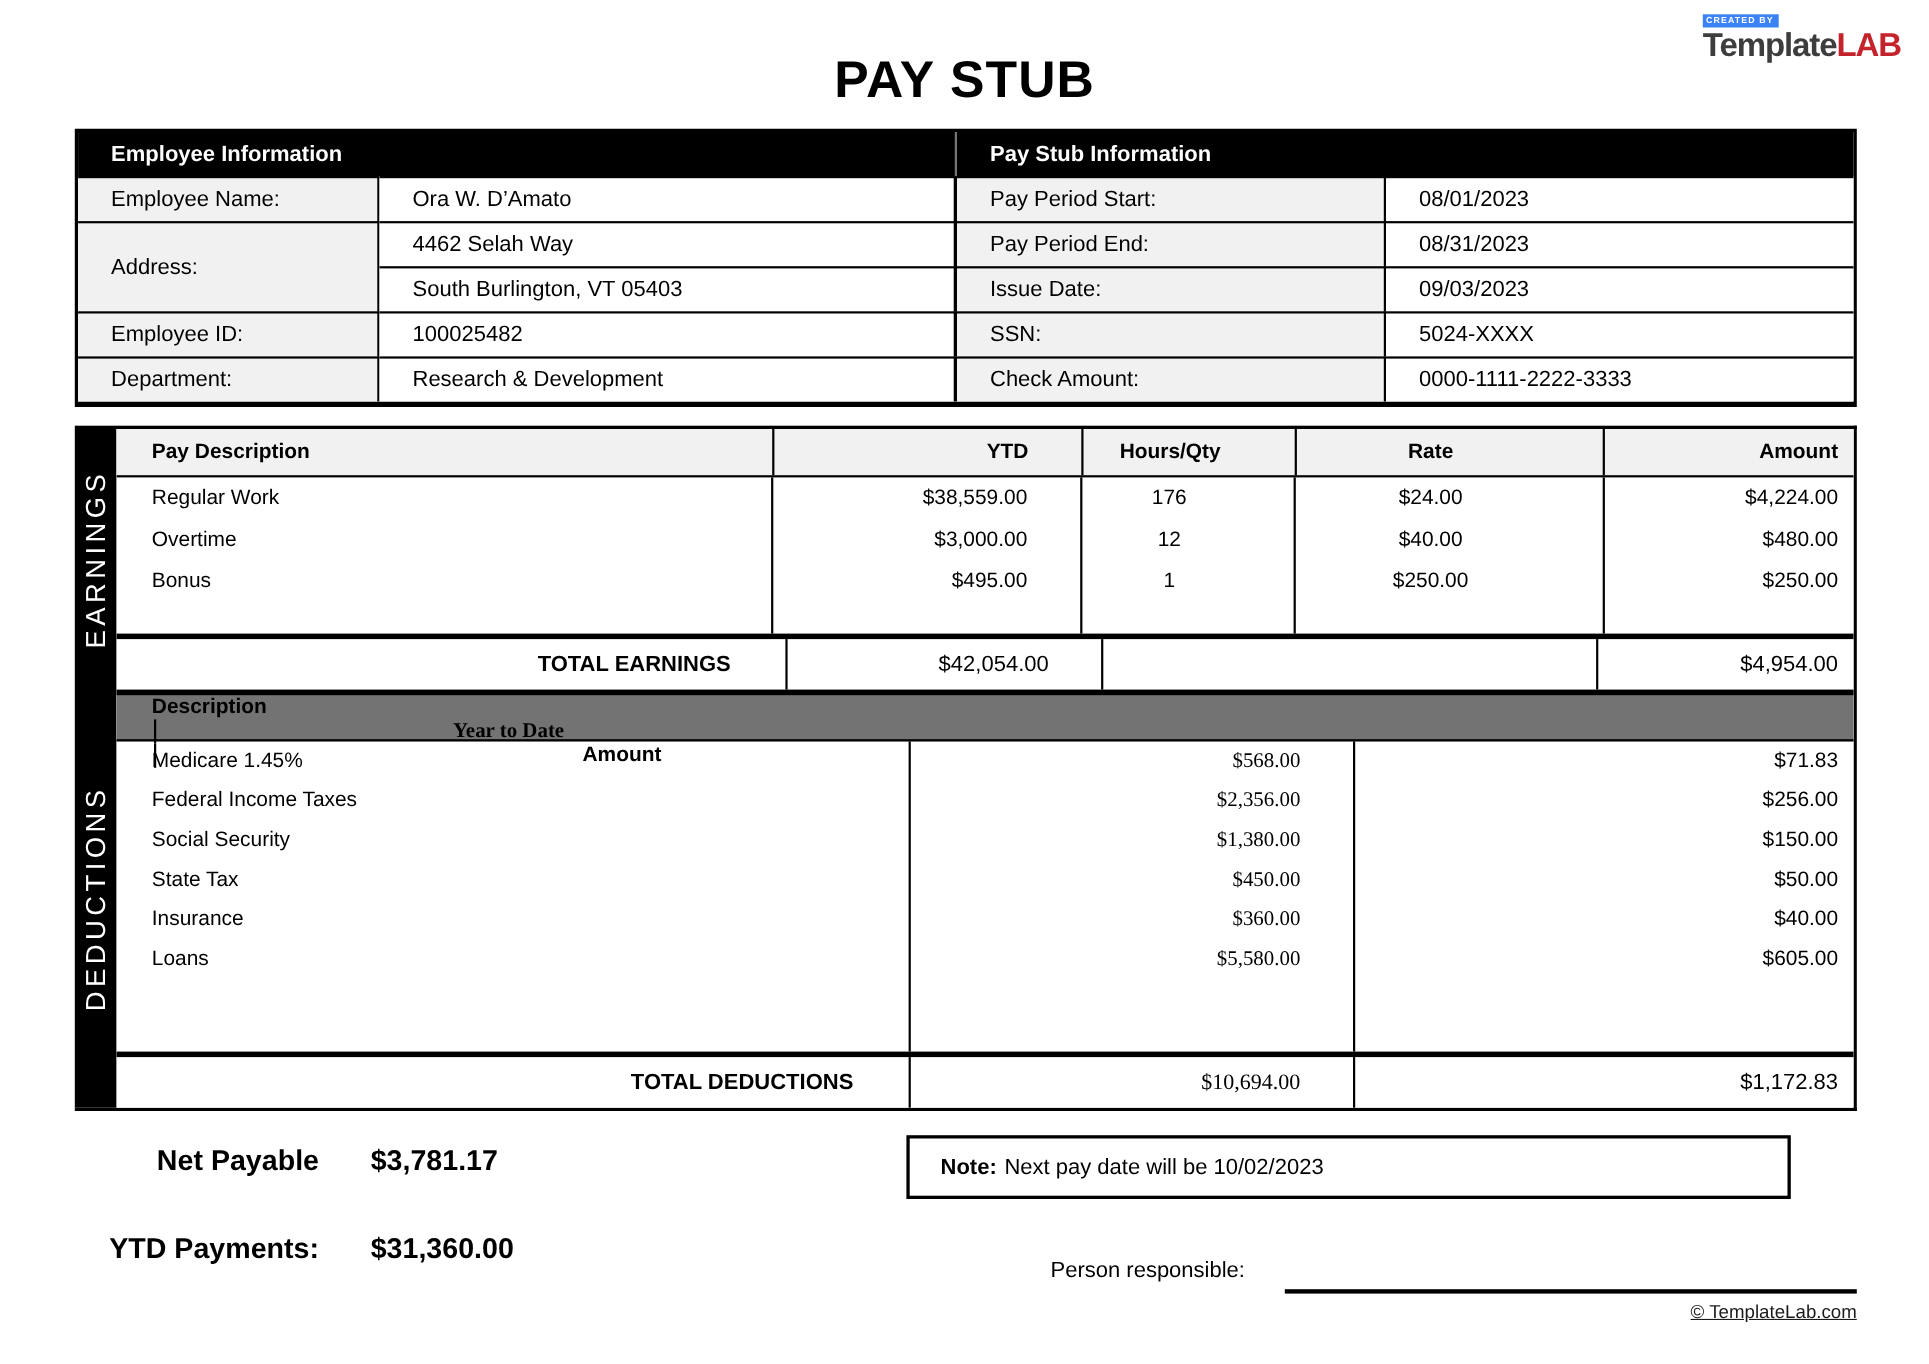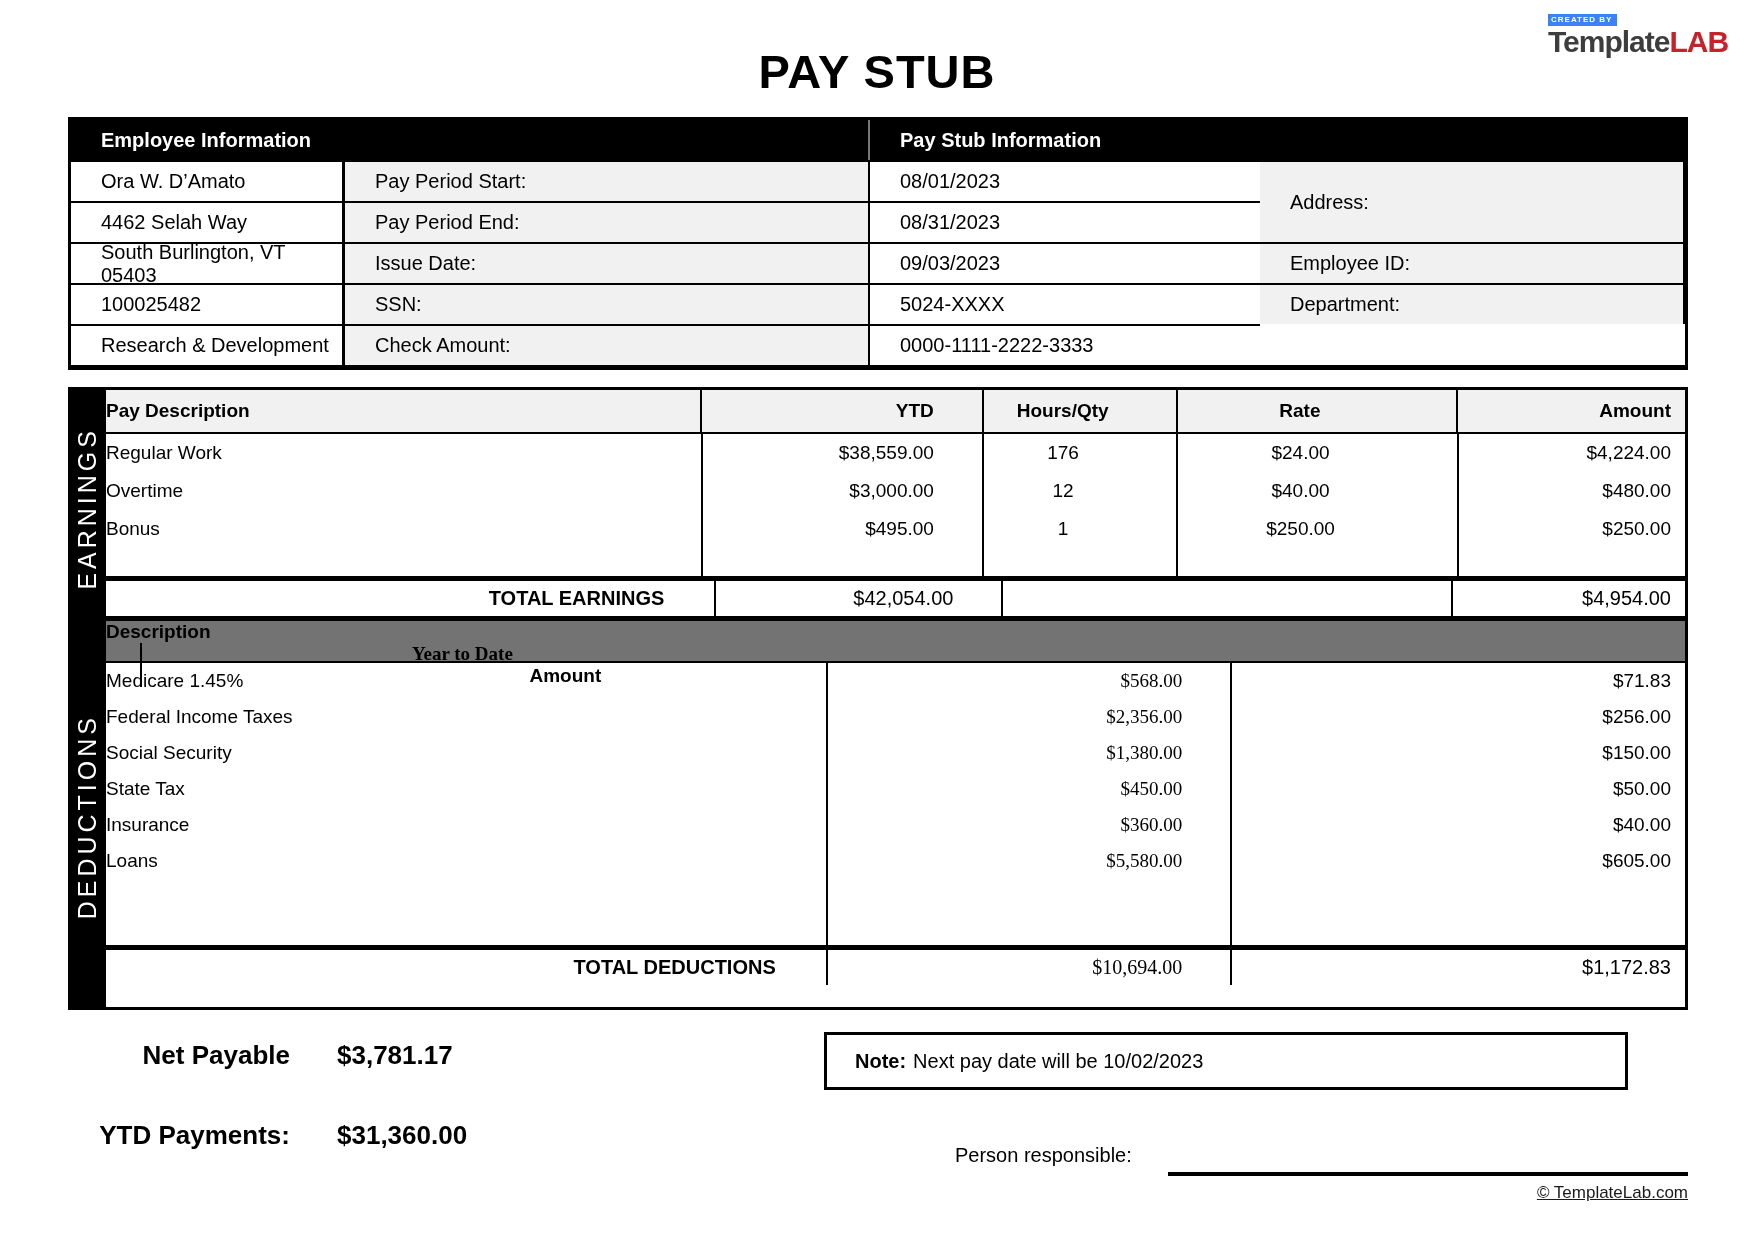--- a/index.html
+++ b/index.html
@@ -61,40 +61,40 @@
   #zone-earnings { height:237px; }
   #zone-deductions { flex:1; }
   .side-label {
     writing-mode:vertical-rl; transform:rotate(180deg); color:#fff;
     font-size:25px; letter-spacing:4px; white-space:nowrap;
   }
   #content-col { flex:1; display:flex; flex-direction:column; background:#fff; }
 
   .flex-row { display:flex; align-items:stretch; }
   .cell { display:flex; align-items:center; font-size:19px; }
-  .c-left  { justify-content:flex-start; }
+  .c-left  { justify-content:flex-start; padding-left:32px; }
   .c-right { justify-content:flex-end; padding-right:14px; }
   .c-center{ justify-content:center; }
   .sep { border-left:2px solid #000;margin-left:34px; }
 
   
   .e-desc  { width:38.9%; }
   .e-ytd   { width:17.1%; }
   .e-hours { width:11.1%; }
   .e-rate  { width:17.1%; }
   .e-amt   { width:15.8%; }
   .e-merged{ width:28.2%; }
 
   #earnings-header { height:44px; background:#f1f1f1; border-bottom:2px solid #000; font-weight:700; }
   #earnings-header .cell { font-size:19px; }
   #earnings-body { height:142px; }
   .body-col { display:flex; flex-direction:column; }
   .body-col .cell { height:38px; width:100%; }
 
-  .total-row { height:40px; border-top:5px solid #000; }
+  .total-row { height:51px; border-top:5px solid #000; }
   .total-row .cell { font-size:20px; }
   .total-label { font-weight:700; padding-right:16px; }
 
   
   .d-desc { width:45.4%; }
   .d-ytd  { width:24.5%;font-family:Liberation Serif, serif; }
   .d-amt  { width:30.1%; }
 
   #deductions-header {
     height:47px; background:#737373; border-top:5px solid #000;
@@ -135,20 +135,21 @@
       <span class="brand-template">Template</span><span class="brand-lab">LAB</span>
     </div>
   </div>
 
   <div id="page-title">PAY STUB</div>
 
   <div id="info-table">
     <div class="hdr-cell hdr-left">Employee Information</div>
     <div class="hdr-cell">Pay Stub Information</div>
 
+    <div class="lbl">Employee Name:</div>
     <div class="val val-mid">Ora W. D’Amato</div>
     <div class="lbl">Pay Period Start:</div>
     <div class="val">08/01/2023</div>
 
     <div class="lbl addr-lbl">Address:</div>
     <div class="val val-mid">4462 Selah Way</div>
     <div class="lbl">Pay Period End:</div>
     <div class="val">08/31/2023</div>
 
     <div class="val val-mid">South Burlington, VT 05403</div>

